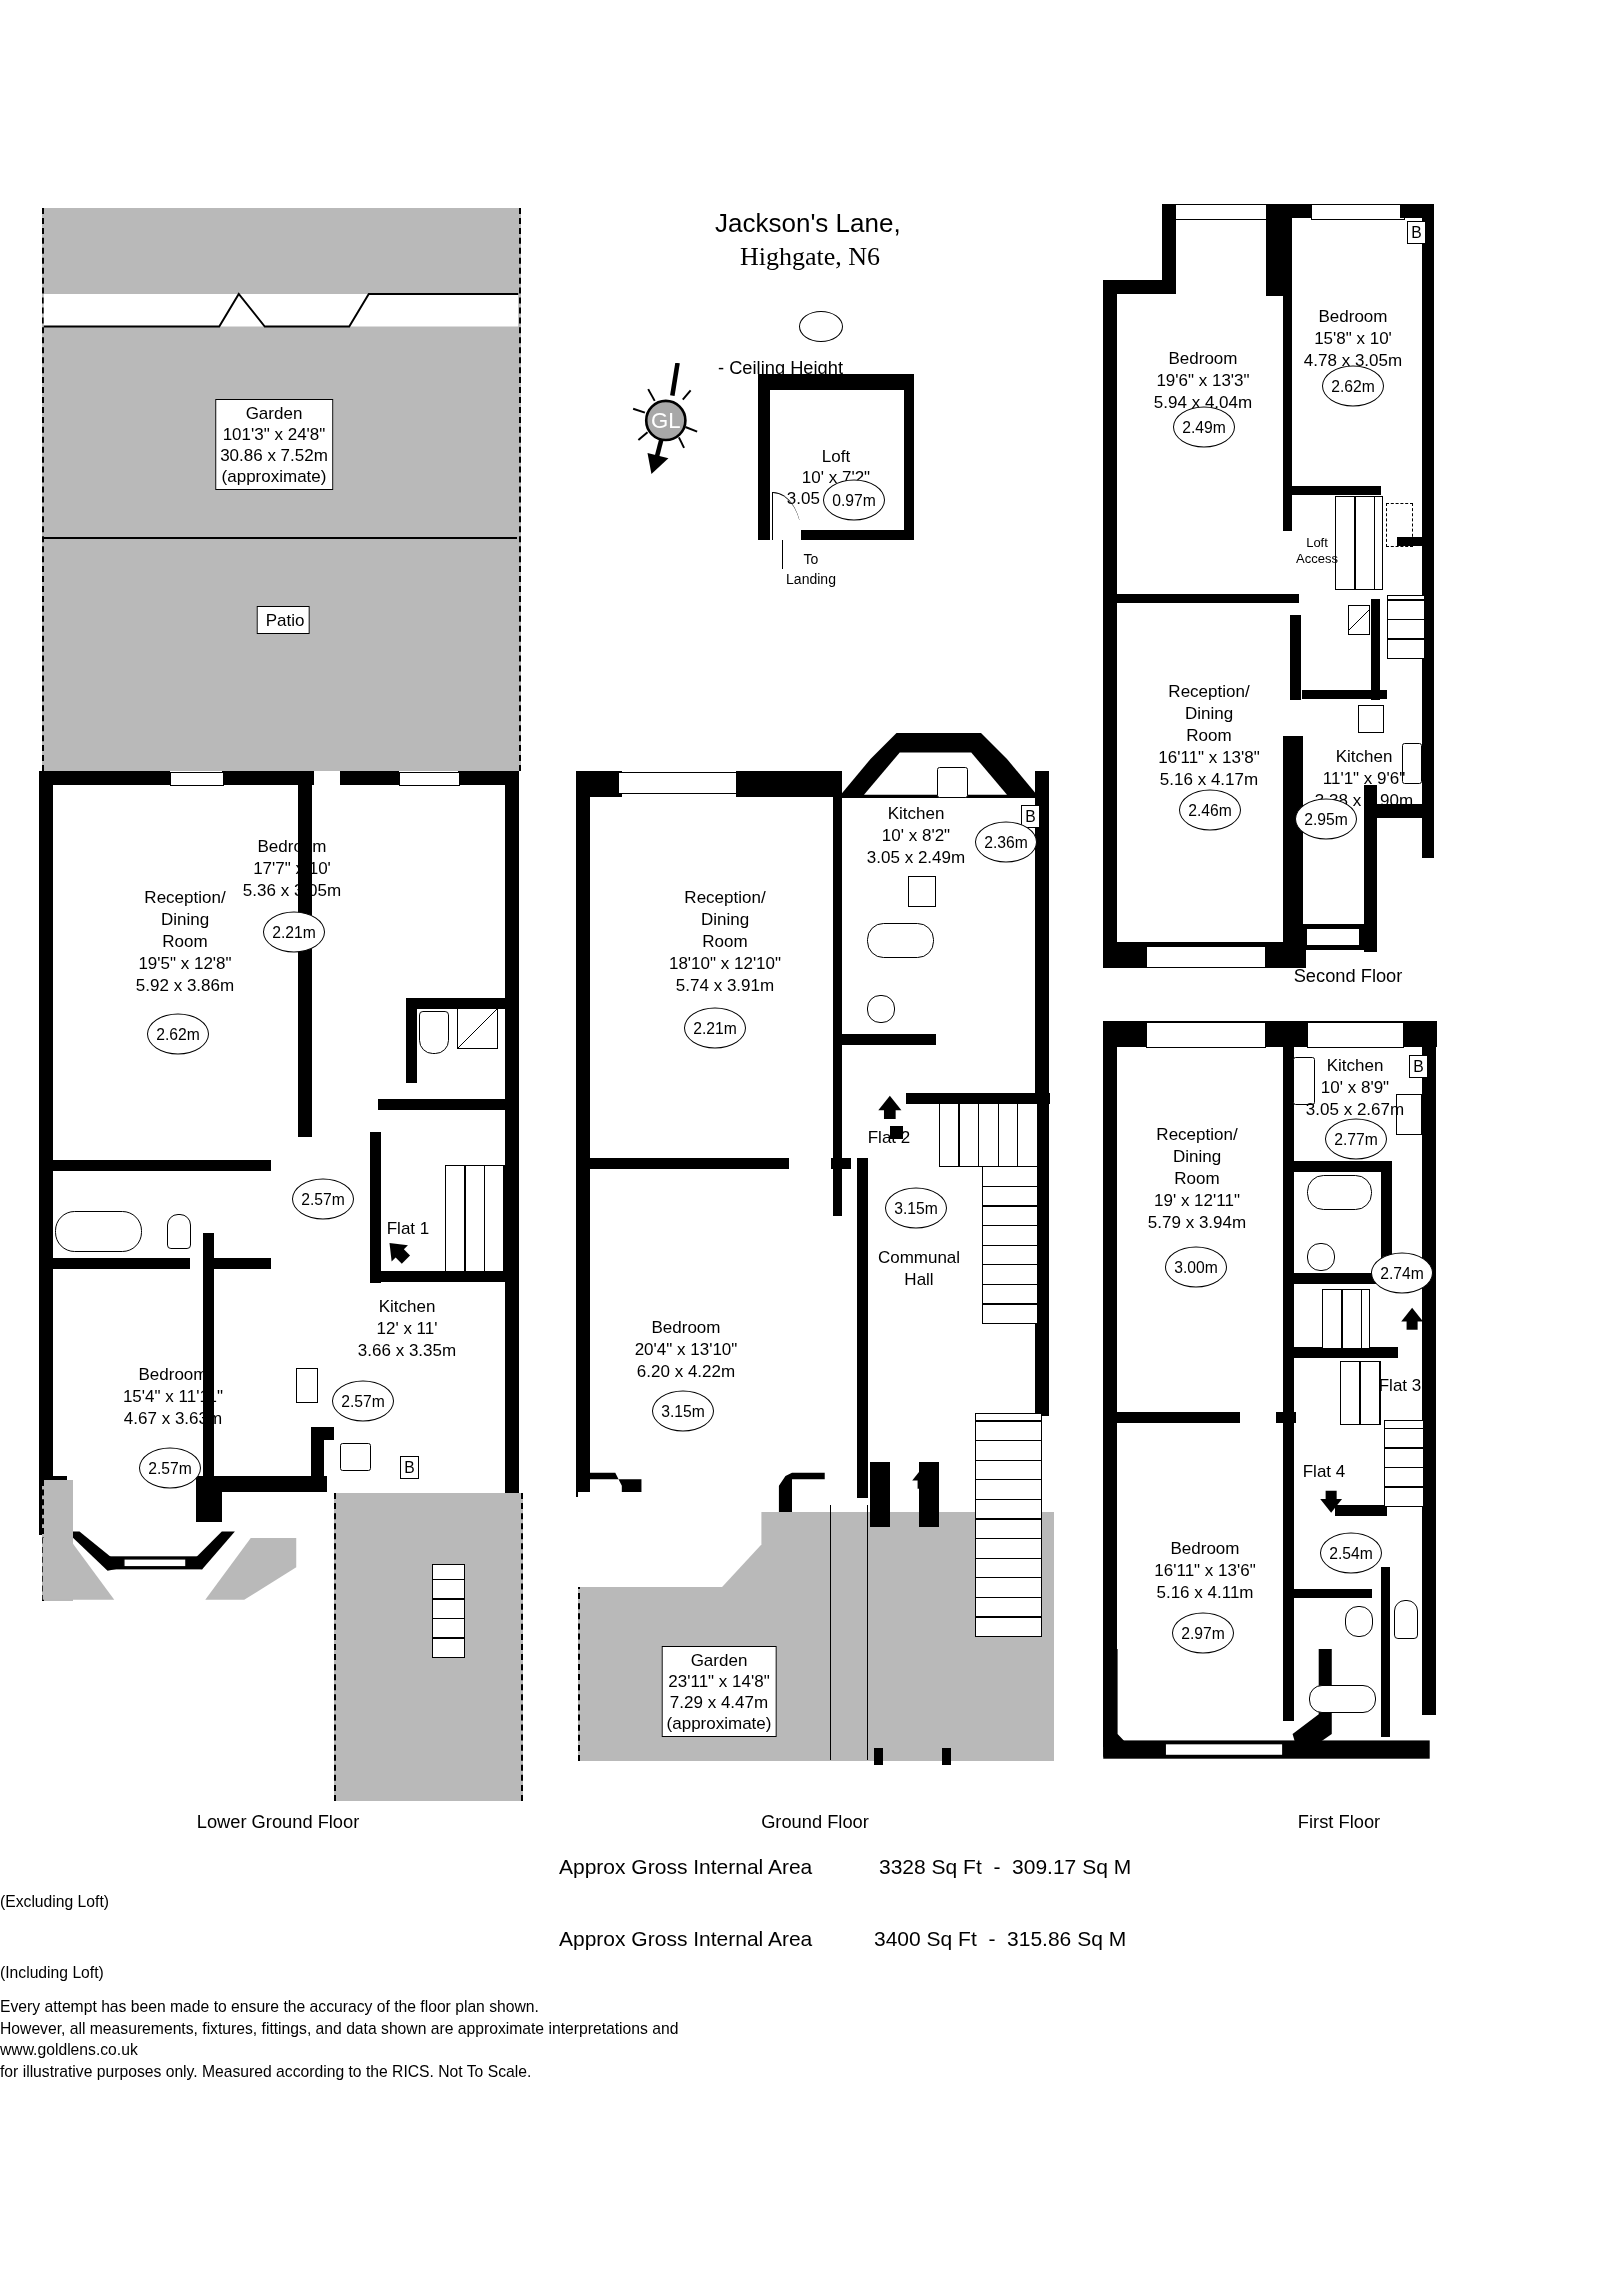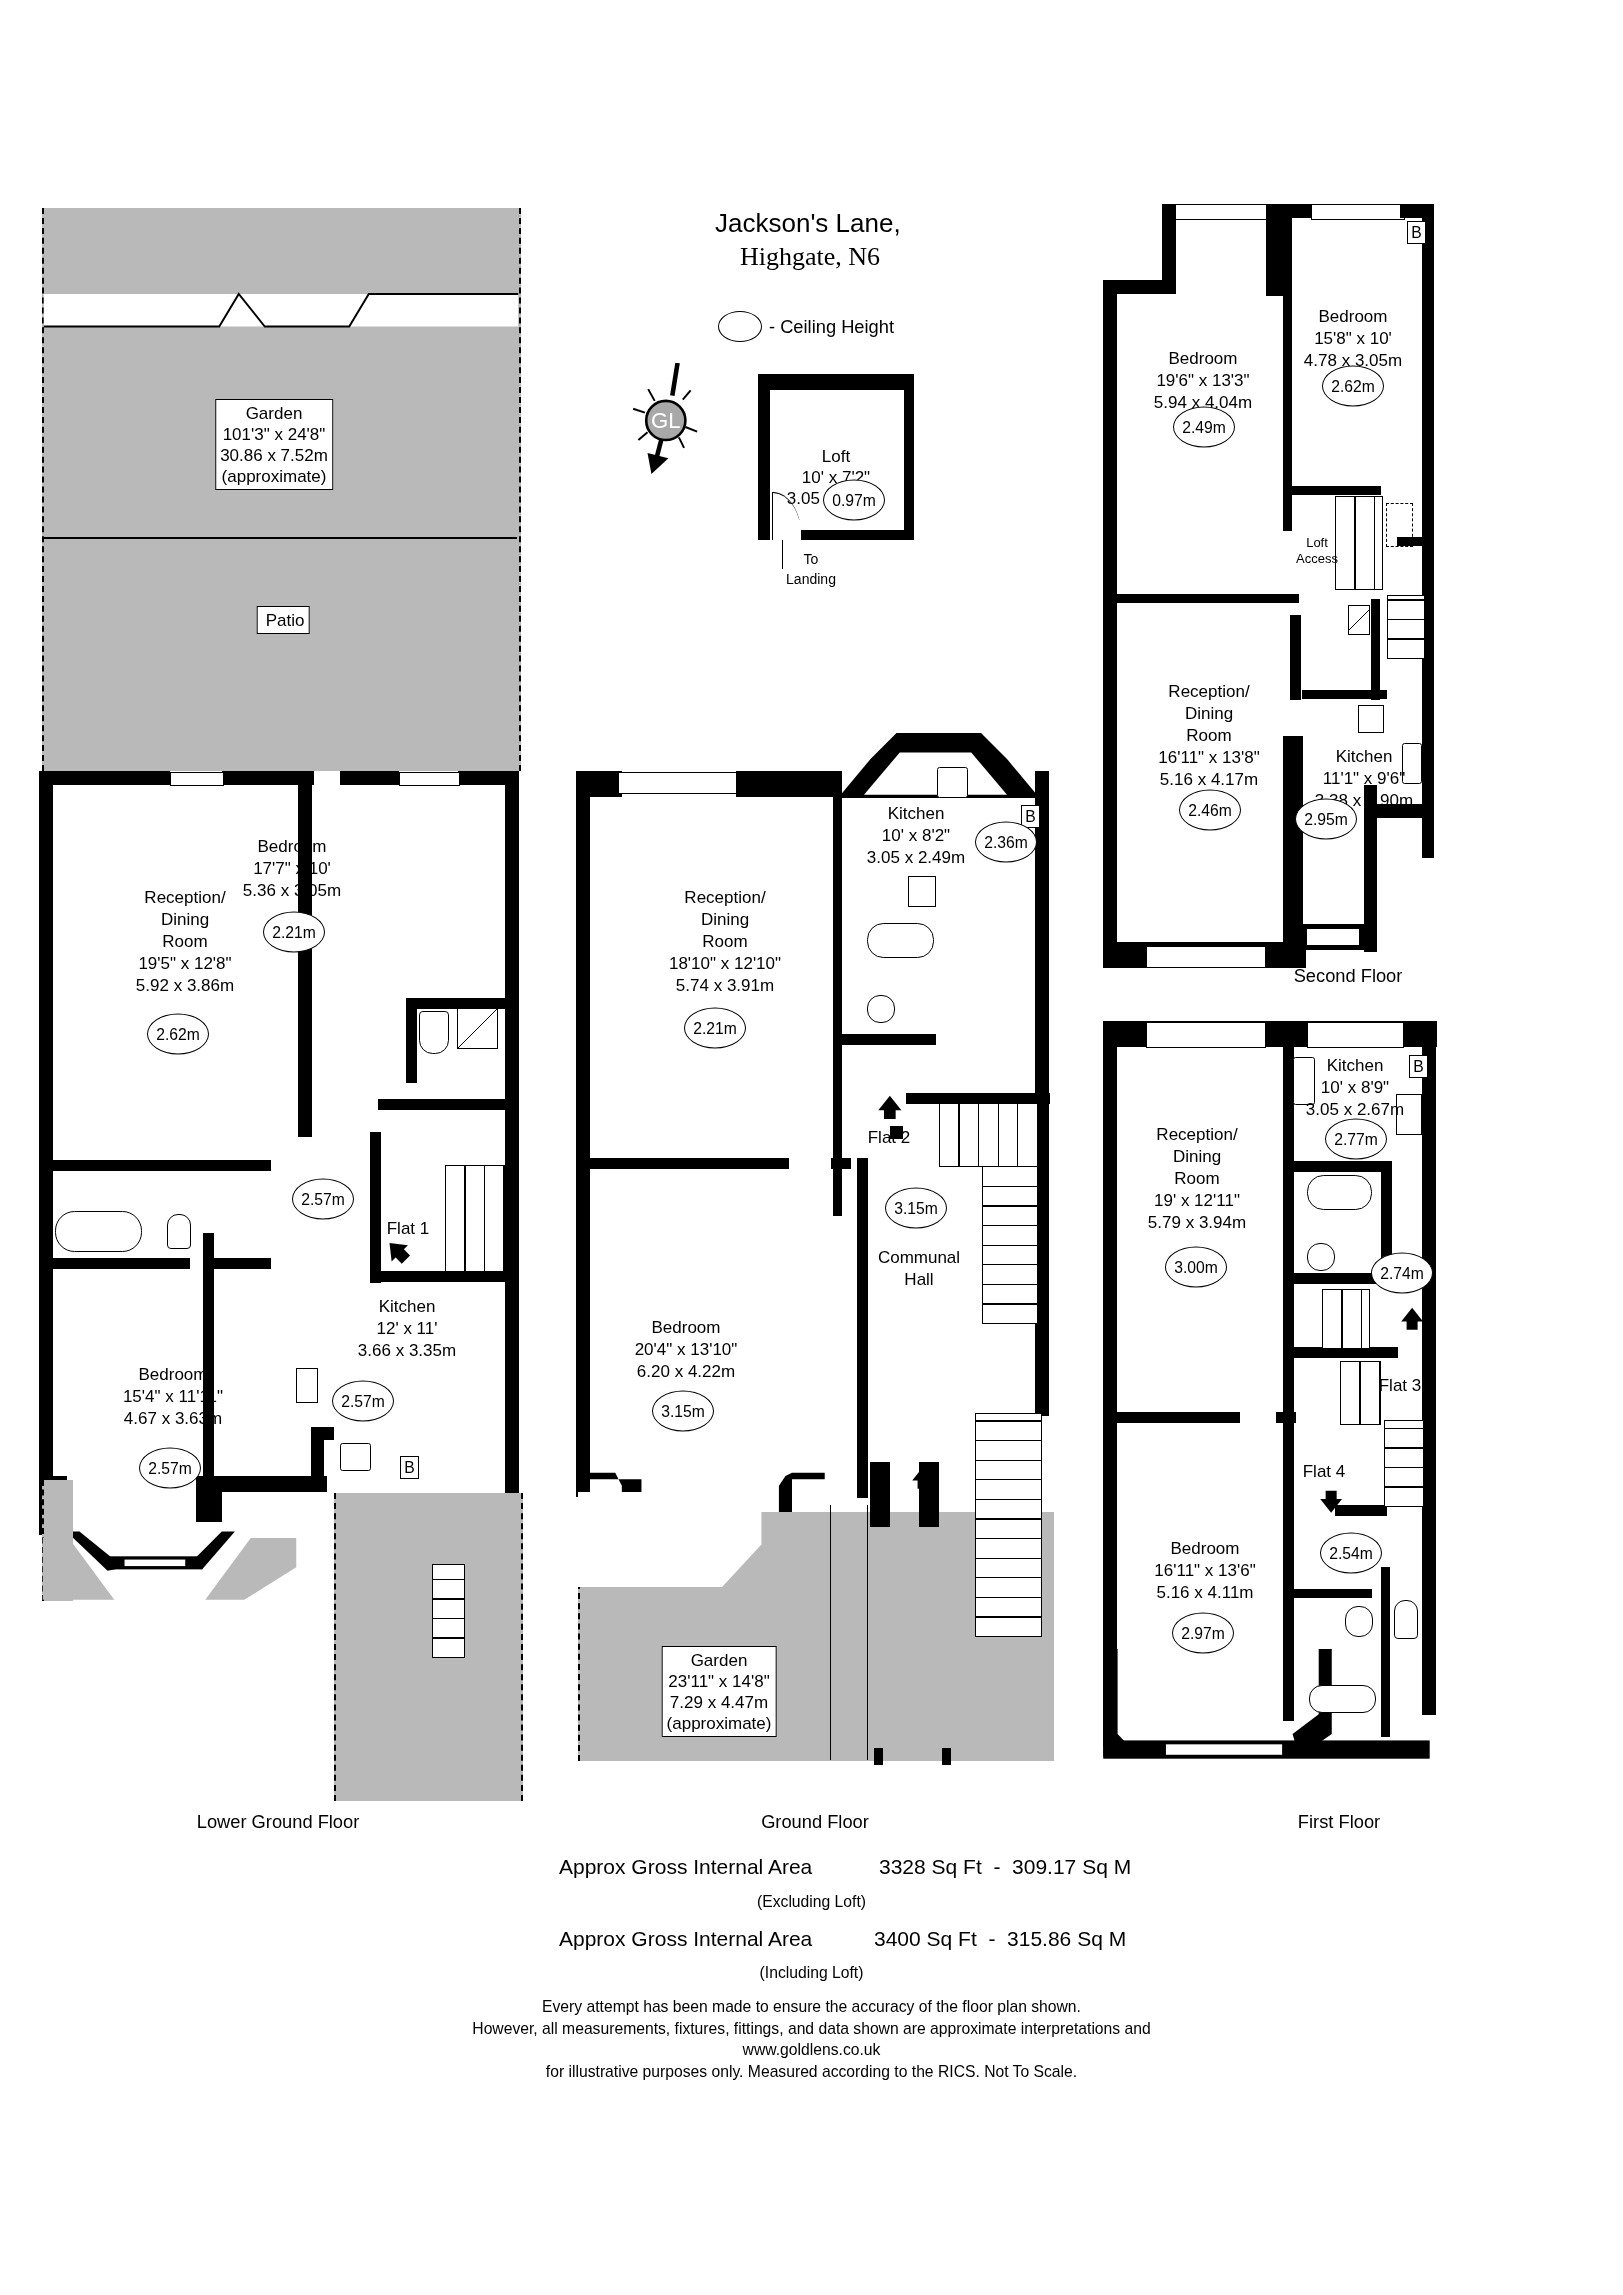--- a/index.html
+++ b/index.html
@@ -6,36 +6,36 @@
   body { width: 1623px; height: 2295px; position: relative; overflow: hidden;
          font-family: "Liberation Sans", "DejaVu Sans", sans-serif; color: #000; }
   .abs { position: absolute; }
   .wall { position: absolute; background: #000; }
   .outside { position: absolute; background: #b9b9b9; }
   .label { position: absolute; text-align: center; font-size: 17px; line-height: 22px; transform: translateX(-50%); white-space: nowrap; }
   .ceil { position: absolute; width: 60px; height: 39px; border: 1.6px solid #000; border-radius: 50%;
           font-size: 15.7px; display: flex; align-items: center; justify-content: center; transform: translate(-50%,-50%); background: #fff; }
   .floor-title { position: absolute; font-size: 18.3px; transform: translateX(-50%); white-space: nowrap; }
   .boxlabel { position: absolute; background: #fff; border: 1.3px solid #000; text-align: center; font-size: 17px; line-height: 21px; padding: 2.6px 3.9px; transform: translateX(-50%); }
-  .footer { position: absolute; left: 0; width: 1623px; text-align: center; }
+  .footer { position: absolute; left: 0; width: 1623px; }
   .win { position: absolute; background: #fff; border: 1.3px solid #000; }
   .fixture { position: absolute; border: 1.3px solid #000; background: #fff; }
   .door-arc { position: absolute; border: 1.3px solid #000; }
   .b-box { position: absolute; width: 17px; height: 21px; border: 1.3px solid #000; background:#fff; font-size: 15.7px; line-height: 21px; text-align: center; }
   .stairs { position: absolute; background: repeating-linear-gradient(0deg, #fff 0 18.3px, #000 18.3px 19.6px); border: 1.3px solid #000; }
   .stairs-v { position: absolute; background: repeating-linear-gradient(90deg, #fff 0 18.3px, #000 18.3px 19.6px); border: 1.3px solid #000; }
 </style>
 </head>
 <body>
 
 <div class="abs" style="left:715px;top:206px;font-size:26px;line-height:34px;">
   <div>Jackson's Lane,</div>
   <div style="padding-left:25px;font-family:Liberation Serif, serif;">Highgate, N6</div>
 </div>
-<div class="abs" style="left:718px;top:311px;display:flex;align-items:center;gap:7px;">
+<div class="abs" style="left:718px;top:311px;display:flex;align-items:flex-end;gap:15px;flex-direction:column;">
   <span style="display:inline-block;width:42px;height:29px;border:1.3px solid #000;border-radius:50%;"></span>
   <span style="font-size:18.3px;">- Ceiling Height</span>
 </div>
 
 <div class="abs" style="left:625px;top:363px;width:79px;height:111px;">
   <svg width="79" height="111" viewBox="0 0 120 170">
     <line x1="80" y1="0" x2="72" y2="50" stroke="#000" stroke-width="7"></line>
     <g stroke="#000" stroke-width="3">
       <line x1="35" y1="40" x2="45" y2="58"></line>
         <line x1="100" y1="42" x2="88" y2="56"></line>

